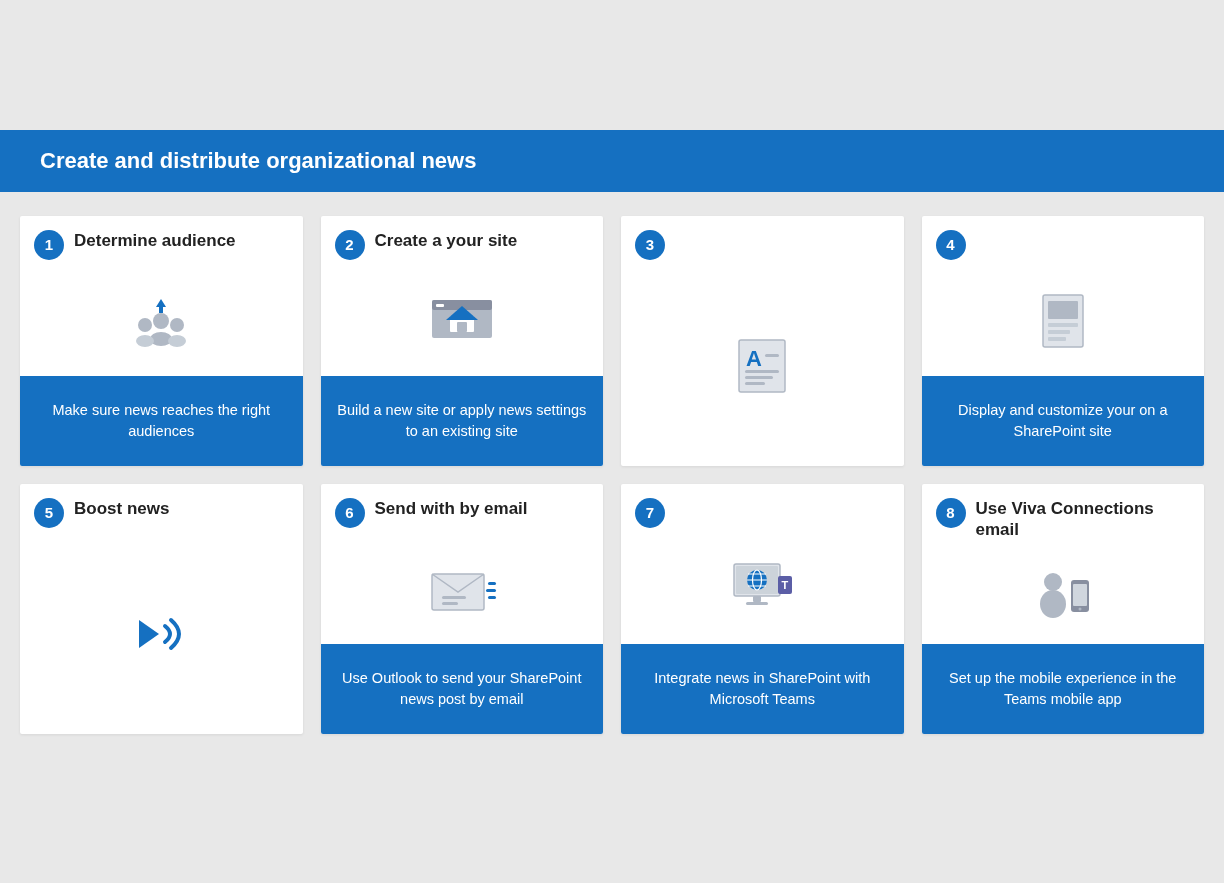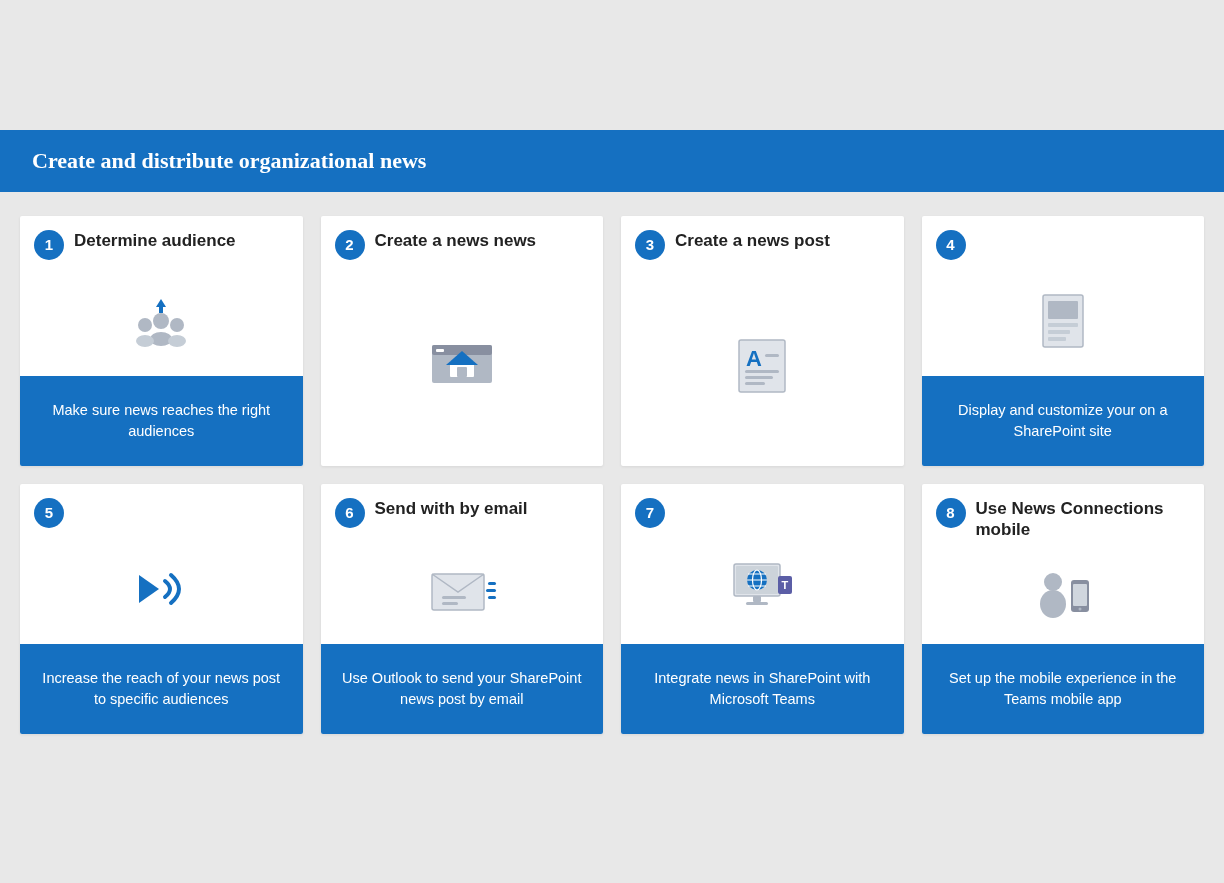--- a/index.html
+++ b/index.html
@@ -11,22 +11,21 @@
       align-items: center;
       min-height: 100vh;
     }
     .container {
       width: 1224px;
       background: #e8e8e8;
       padding: 0;
     }
     .header {
       background: #1570c1;
-      padding: 18px 32px;
-      font-family: Liberation Serif, serif;
+      padding: 18px 40px;
     }
     .header-title {
       color: #fff;
       font-size: 22px;
       font-weight: 700;
     }
     .grid-area {
       padding: 24px 20px 20px 20px;
       display: grid;
       grid-template-columns: repeat(4, 1fr);
@@ -129,41 +128,41 @@
         <rect x="34" y="14" width="4" height="6" fill="#1570c1"></rect>
       </svg>
       </div>
     </div>
     <div class="card-bottom">Make sure news reaches the right audiences</div>
   </div>
       <div class="card">
     <div class="card-top">
       <div class="card-header">
         <div class="step-badge">2</div>
-        <span class="card-title">Create a news news</span>
+        <span class="card-title">Create a your site</span>
       </div>
       <div class="icon-area">
         <svg width="68" height="58" viewBox="0 0 68 58">
 
         <rect x="4" y="8" width="60" height="38" rx="2" ry="2" fill="#b0b8c4"></rect>
         <rect x="4" y="8" width="60" height="10" rx="2" ry="2" fill="#888fa0"></rect>
         <rect x="8" y="12" width="8" height="3" rx="1" fill="#fff"></rect>
 
         <rect x="22" y="24" width="24" height="16" rx="1" fill="#fff"></rect>
         <polygon points="34,14 18,28 50,28" fill="#1570c1"></polygon>
         <rect x="29" y="30" width="10" height="10" rx="1" fill="#b0b8c4"></rect>
       </svg>
       </div>
     </div>
+    <div class="card-bottom">Build a new site or apply news settings to an existing site</div>
   </div>
       <div class="card">
     <div class="card-top">
       <div class="card-header">
         <div class="step-badge">3</div>
-        <span class="card-title">Create a news post</span>
       </div>
       <div class="icon-area">
         <svg width="62" height="60" viewBox="0 0 62 60">
 
         <rect x="8" y="4" width="46" height="52" rx="2" fill="#e0e4ea"></rect>
         <rect x="8" y="4" width="46" height="52" rx="2" fill="none" stroke="#b0b8c4" stroke-width="1.5"></rect>
 
         <text x="15" y="30" font-size="22" font-weight="bold" fill="#1570c1" font-family="Arial">A</text>
 
         <rect x="34" y="18" width="14" height="3" rx="1.5" fill="#b0b8c4"></rect>
@@ -191,32 +190,32 @@
         <rect x="15" y="46" width="18" height="4" rx="1" fill="#c5cdd6"></rect>
       </svg>
       </div>
     </div>
     <div class="card-bottom">Display and customize your on a SharePoint site</div>
   </div>
       <div class="card">
     <div class="card-top">
       <div class="card-header">
         <div class="step-badge">5</div>
+        <span class="card-title">Boost news</span>
       </div>
       <div class="icon-area">
         <svg width="72" height="56" viewBox="0 0 72 56">
 
         <polygon points="14,14 14,42 34,28" fill="#1570c1"></polygon>
 
         <path d="M40,20 Q50,28 40,36" stroke="#1570c1" stroke-width="4" fill="none" stroke-linecap="round"></path>
         <path d="M46,14 Q62,28 46,42" stroke="#1570c1" stroke-width="4" fill="none" stroke-linecap="round"></path>
       </svg>
       </div>
     </div>
-    <div class="card-bottom">Increase the reach of your news post to specific audiences</div>
   </div>
       <div class="card">
     <div class="card-top">
       <div class="card-header">
         <div class="step-badge">6</div>
         <span class="card-title">Send with by email</span>
       </div>
       <div class="icon-area">
         <svg width="72" height="58" viewBox="0 0 72 58">
 
@@ -259,21 +258,21 @@
         <text x="55.5" y="31" font-size="11" font-weight="bold" fill="#fff" font-family="Arial">T</text>
       </svg>
       </div>
     </div>
     <div class="card-bottom">Integrate news in SharePoint with Microsoft Teams</div>
   </div>
       <div class="card">
     <div class="card-top">
       <div class="card-header">
         <div class="step-badge">8</div>
-        <span class="card-title">Use News Connections mobile</span>
+        <span class="card-title">Use Viva Connections email</span>
       </div>
       <div class="icon-area">
         <svg width="72" height="62" viewBox="0 0 72 62">
 
         <circle cx="26" cy="18" r="9" fill="#b0b8c4"></circle>
         <ellipse cx="26" cy="40" rx="13" ry="14" fill="#b0b8c4"></ellipse>
 
         <rect x="44" y="16" width="18" height="32" rx="3" fill="#888fa0"></rect>
         <rect x="46" y="20" width="14" height="22" rx="1" fill="#d0d6de"></rect>
         <circle cx="53" cy="45" r="1.5" fill="#b0b8c4"></circle>

